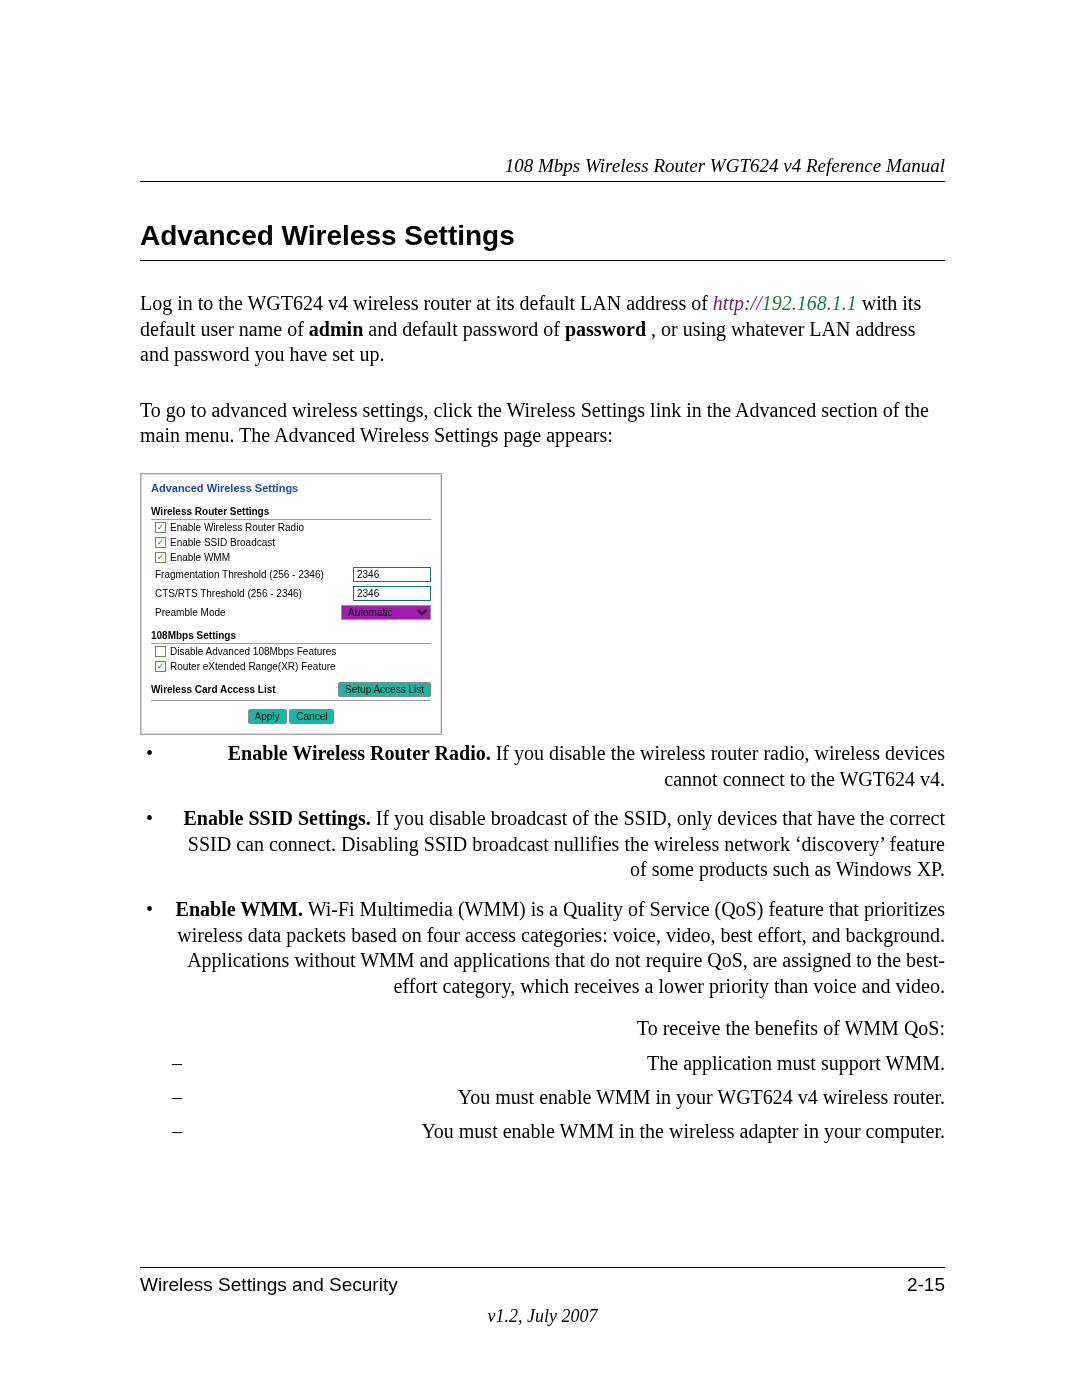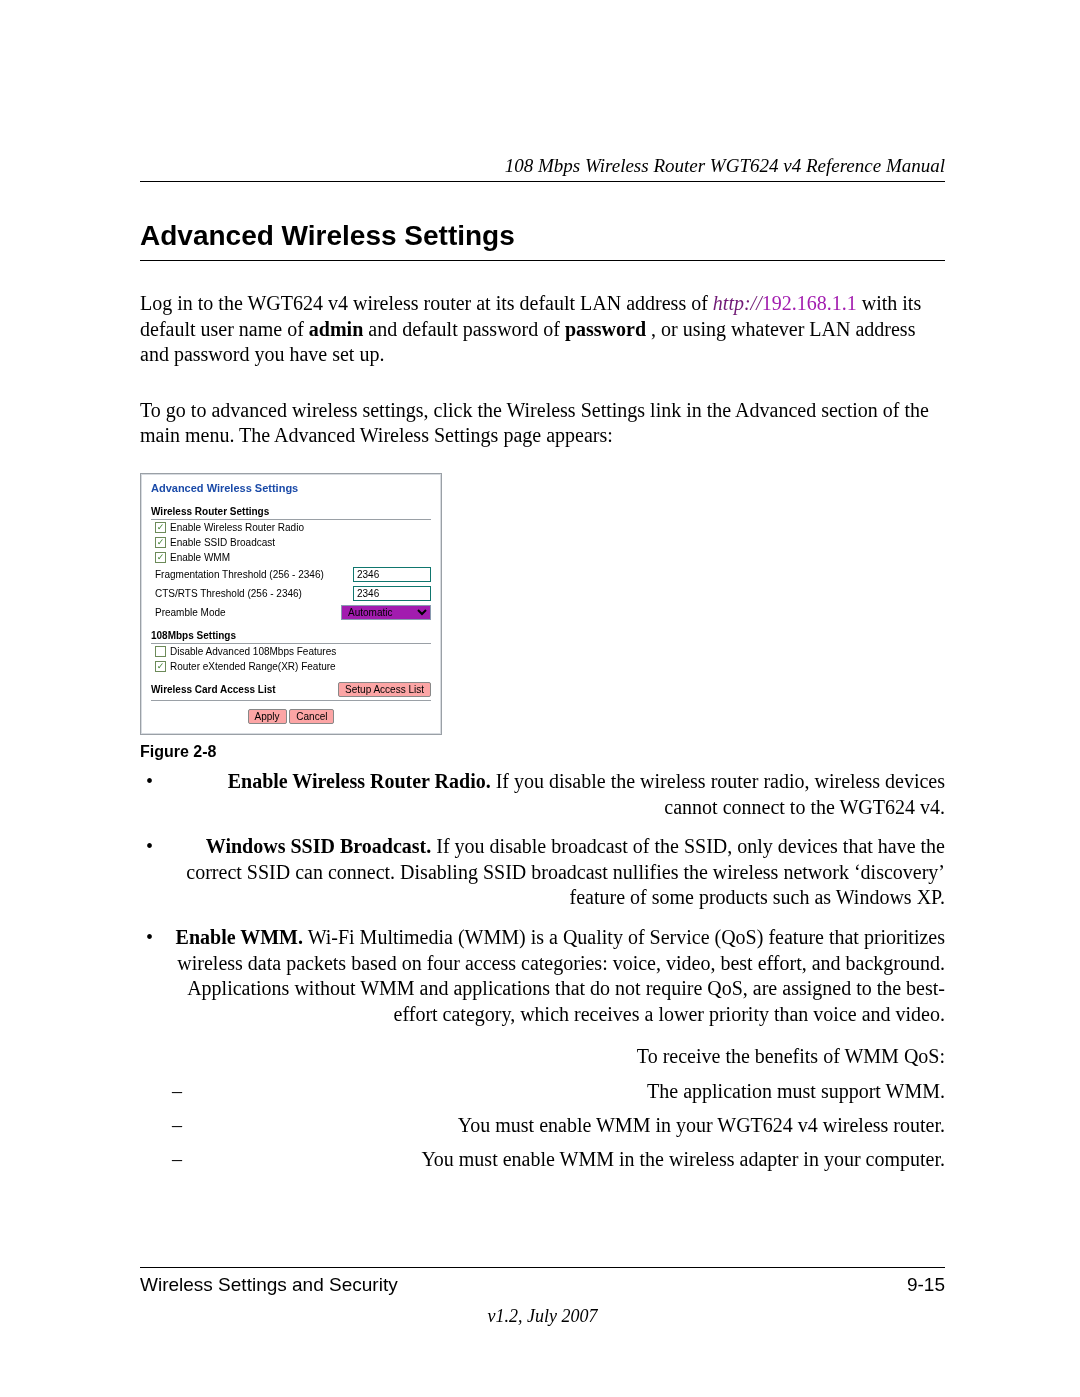--- a/index.html
+++ b/index.html
@@ -33,21 +33,21 @@
     margin: 0 0 6px 0;
     border-bottom: 1.5px solid #000;
     padding-bottom: 8px;
   }
   p.body {
     font-size: 20px;
     line-height: 1.28;
     margin: 30px 0 0 0;
   }
   a.link { color: #701a75; text-decoration: none; font-style: italic; }
-  a.link-plain { color: #a21caf; text-decoration: none; }
+  a.link-plain { color: #15803d; text-decoration: none; font-style: italic; }
   strong { font-weight: bold; }
 
   
   .panel-wrap {
     width: 300px;
     margin: 24px 0 6px 0;
     border: 1px solid #9aa0a6;
     box-shadow: 0 0 0 1px #d7dbe0 inset;
     font-family: Arial, Helvetica, sans-serif;
     font-size: 10px;
@@ -113,21 +113,21 @@
     align-items: center;
     border-bottom: 1px solid #9aa0a6;
     padding-bottom: 3px;
     margin-top: 8px;
   }
   .access-row .lbl { font-weight: bold; font-size: 10px; flex: 1; }
   .router-btn {
     font-family: Arial, sans-serif;
     font-size: 10px;
     border: 1px solid #888;
-    background: #fca5a5;
+    background: #14b8a6;
     padding: 1px 6px;
     border-radius: 2px;
     cursor: pointer;
   }
   .btn-row {
     text-align: center;
     margin-top: 8px;
   }
 
   .figure-caption {
@@ -276,45 +276,44 @@
         <button class="router-btn">Setup Access List</button>
       </div>
 
       <div class="btn-row">
         <button class="router-btn">Apply</button>
         <button class="router-btn">Cancel</button>
       </div>
     </div>
   </div>
 
-  <div class="figure-caption">Figure 2-8</div>
 
   <ul class="doc-bullets">
     <li>
       <strong>Enable Wireless Router Radio.</strong>
       <span> If you disable the wireless router radio, wireless devices cannot connect to the WGT624 v4.</span>
     </li>
     <li>
-      <strong>Windows SSID Broadcast.</strong>
+      <strong>Enable SSID Settings.</strong>
       <span> If you disable broadcast of the SSID, only devices that have the correct SSID can connect. Disabling SSID broadcast nullifies the wireless network ‘discovery’ feature of some products such as Windows XP.</span>
     </li>
     <li>
       <strong>Enable WMM.</strong>
       <span> Wi-Fi Multimedia (WMM) is a Quality of Service (QoS) feature that prioritizes wireless data packets based on four access categories: voice, video, best effort, and background. Applications without WMM and applications that do not require QoS, are assigned to the best-effort category, which receives a lower priority than voice and video.</span>
       <p class="inner">To receive the benefits of WMM QoS:</p>
       <ul class="dash-list">
         <li>The application must support WMM.</li>
         <li>You must enable WMM in your WGT624 v4 wireless router.</li>
         <li>You must enable WMM in the wireless adapter in your computer.</li>
       </ul>
     </li>
   </ul>
 
   <div class="doc-footer">
     <div class="rule"></div>
     <div class="row">
       <span>Wireless Settings and Security</span>
-      <span>9-15</span>
+      <span>2-15</span>
     </div>
     <div class="version">v1.2, July 2007</div>
   </div>
 
 </div>
 
 </body></html>

